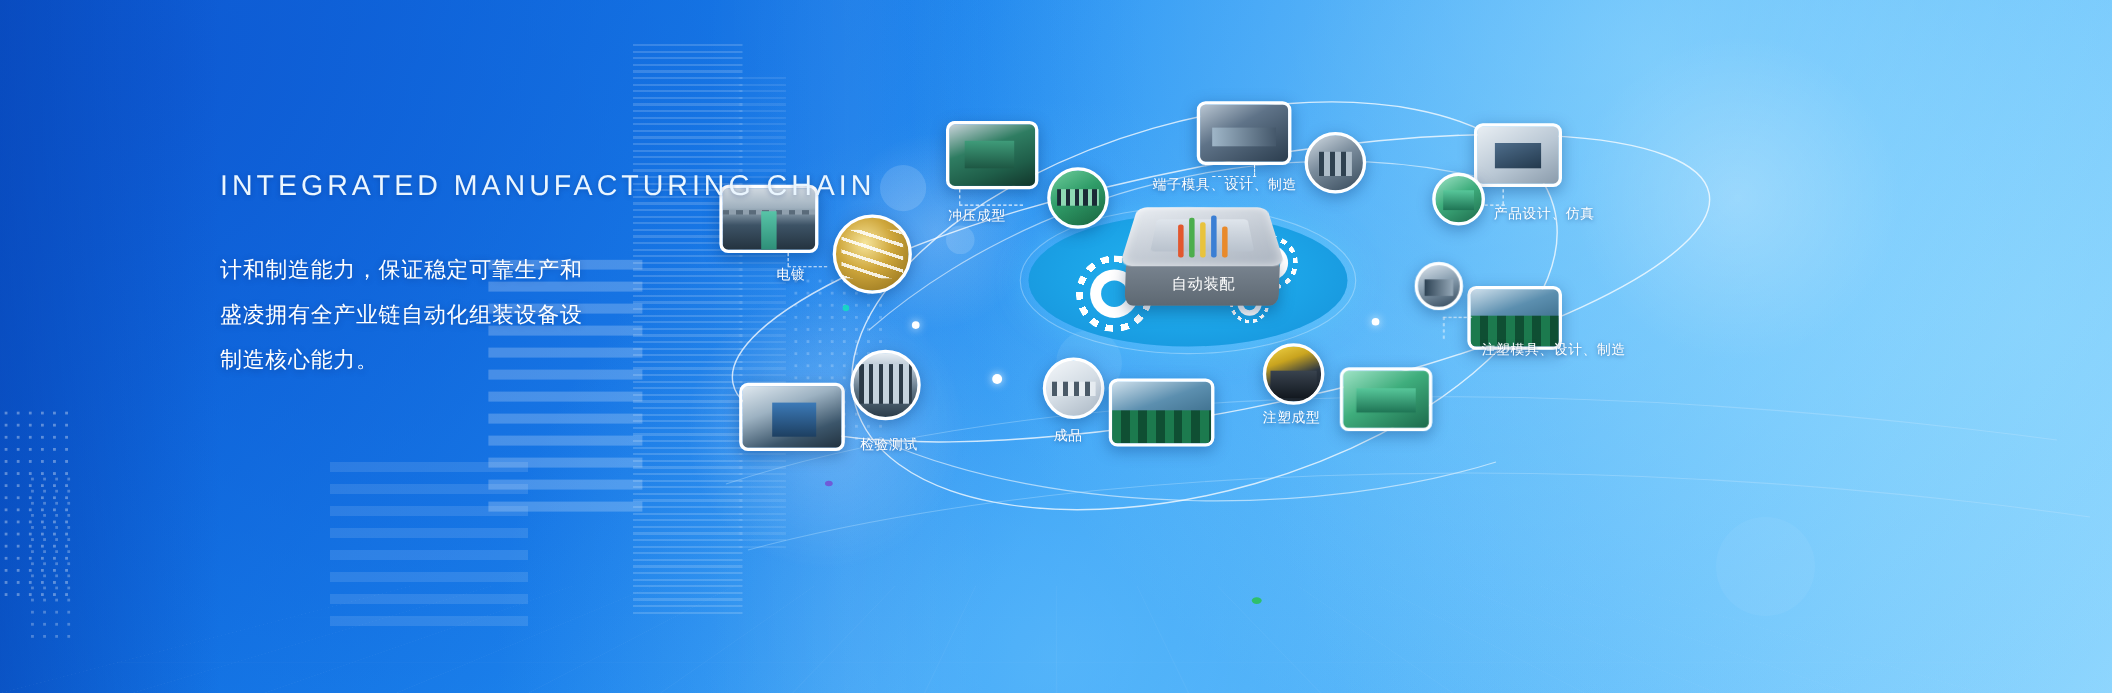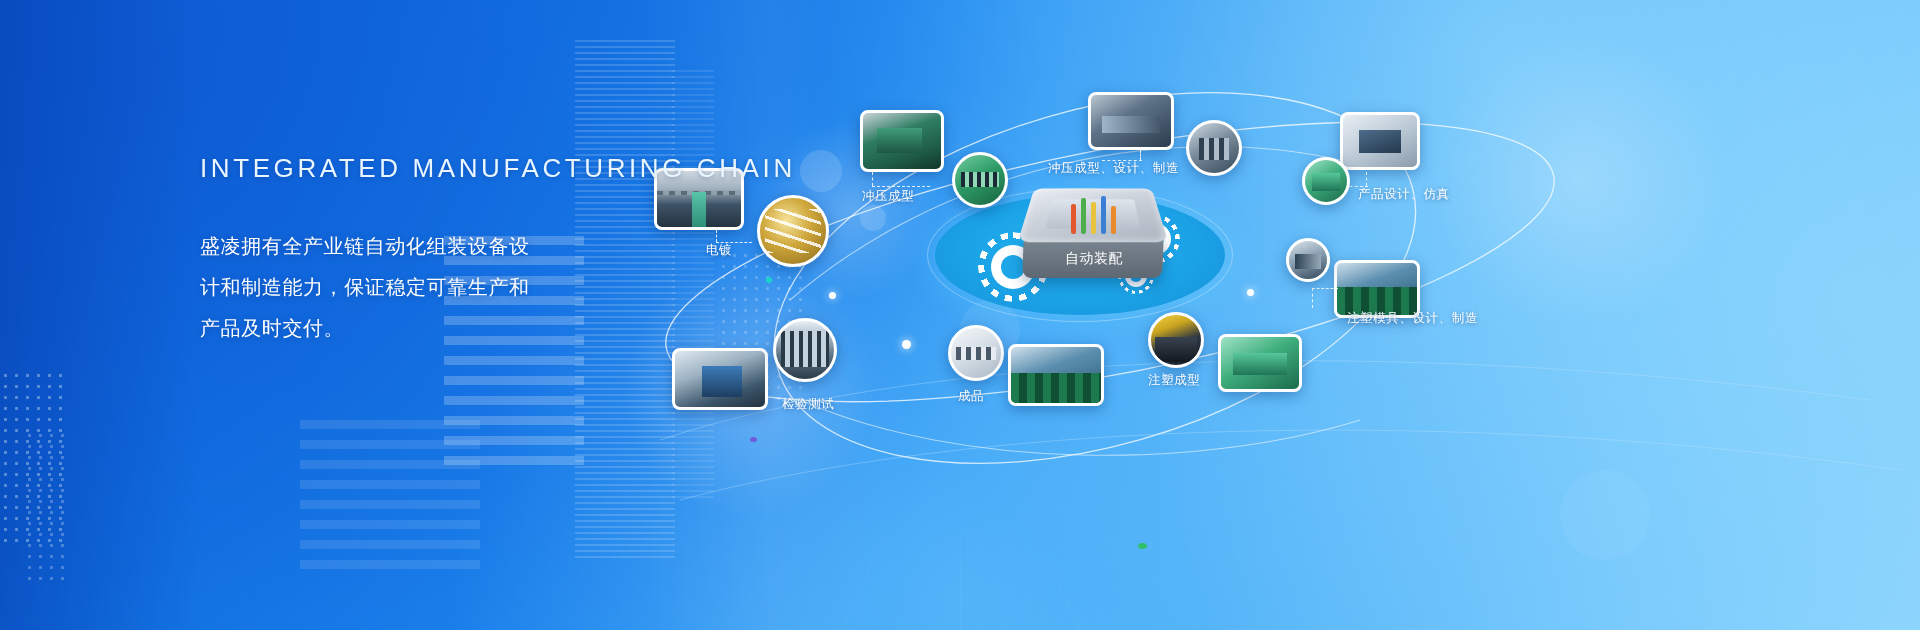--- a/index.html
+++ b/index.html
@@ -238,23 +238,23 @@
   <div class="sheen" style="left:620px;  top:260px; width:260px; height:260px;"></div>
   <div class="sheen" style="left:1430px; top:30px;  width:300px; height:300px;"></div>
   <div class="bldot" style="left:800px;  top:150px; width:42px;  height:42px;"></div>
   <div class="bldot" style="left:860px;  top:205px; width:26px;  height:26px;"></div>
   <div class="bldot" style="left:960px;  top:300px; width:60px;  height:60px; opacity:.55;"></div>
   <div class="bldot" style="left:1560px; top:470px; width:90px;  height:90px; opacity:.35;"></div>
 
   <div class="copy">
     <div class="subhead">INTEGRATED MANUFACTURING CHAIN</div>
     <div class="body-copy">
+      <div>计和制造能力，保证稳定可靠生产和</div>
       <div>盛凌拥有全产业链自动化组装设备设</div>
-      <div>计和制造能力，保证稳定可靠生产和</div>
-      <div>产品及时交付。</div>
+      <div>制造核心能力。</div>
     </div>
   </div>
 
   <div id="diagram">
 
     <svg id="orbits" viewBox="0 0 1280 630">
       <g fill="none" stroke="#ffffff" stroke-opacity="0.75" stroke-width="1.3">
         <ellipse cx="470" cy="262" rx="452" ry="112" transform="rotate(-11 470 262)"></ellipse>
         <ellipse cx="455" cy="278" rx="330" ry="168" transform="rotate(-16 455 278)"></ellipse>
       </g>
@@ -310,21 +310,21 @@
     <div class="node">
       <div class="thumb rect img-press" style="left:220px; top:110px; width:84px; height:62px;"></div>
       <div class="nlabel" style="left:222px; top:188px;">冲压成型</div>
       <div class="dashv" style="left:232px; top:172px; height:14px;"></div>
       <div class="dashline" style="left:232px; top:186px; width:58px;"></div>
       <div class="thumb circ img-pcb" style="left:312px; top:152px; width:56px; height:56px;"></div>
     </div>
 
     <div class="node">
       <div class="thumb rect img-term" style="left:448px; top:92px; width:86px; height:58px;"></div>
-      <div class="nlabel" style="left:408px; top:160px;">冲压成型、设计、制造</div>
+      <div class="nlabel" style="left:408px; top:160px;">端子模具、设计、制造</div>
       <div class="dashv" style="left:500px; top:150px; height:10px;"></div>
       <div class="dashline" style="left:462px; top:160px; width:40px;"></div>
       <div class="thumb circ img-mold" style="left:546px; top:120px; width:56px; height:56px;"></div>
     </div>
 
     <div class="node">
       <div class="thumb rect img-cad" style="left:700px; top:112px; width:80px; height:58px;"></div>
       <div class="nlabel" style="left:718px; top:186px;">产品设计、仿真</div>
       <div class="dashv" style="left:726px; top:172px; height:14px;"></div>
       <div class="dashline" style="left:694px; top:186px; width:34px;"></div>

